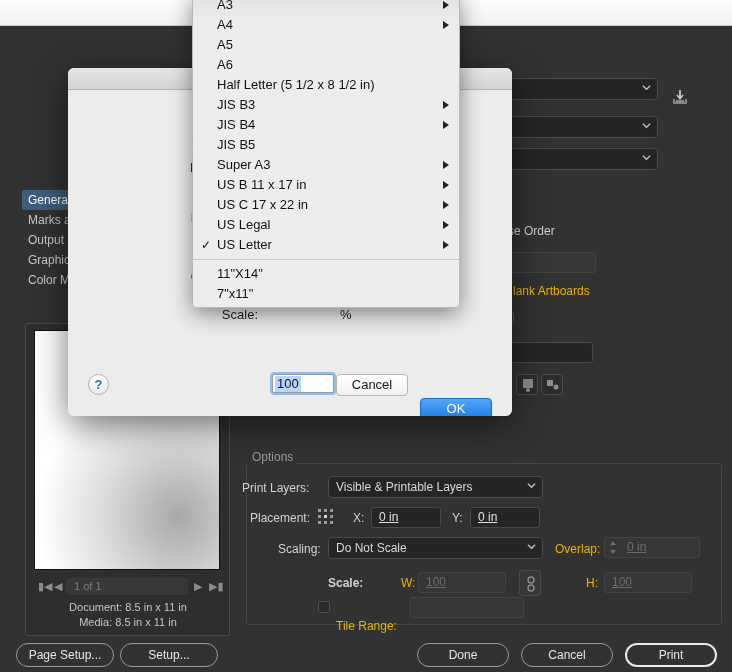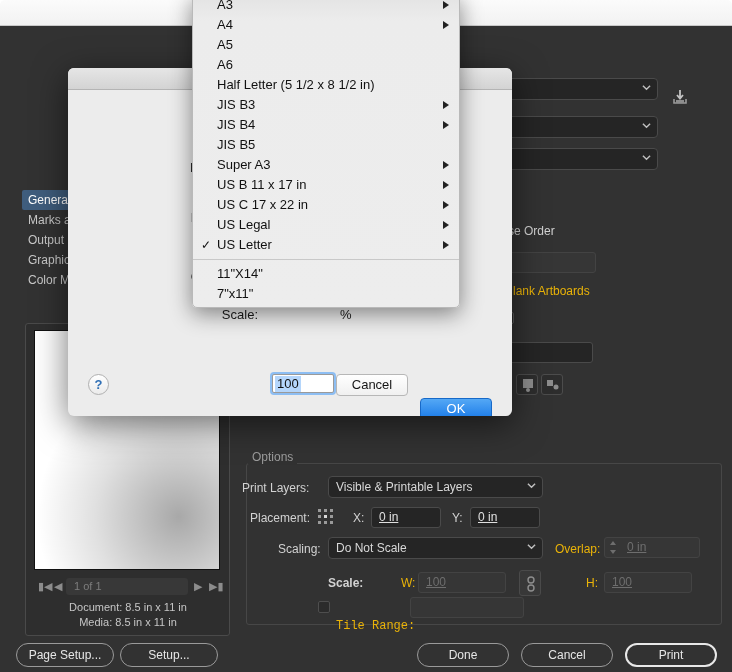--- a/index.html
+++ b/index.html
@@ -296,21 +296,21 @@
       <div style="position:absolute; left:511px; top:530px; width:22px; height:26px; border:1px solid #4a4a4a; border-radius:3px; background:#383838;">
         <svg width="22" height="26" viewBox="0 0 22 26">
           <path d="M11 6 a3 3 0 0 1 0 6 M11 14 a3 3 0 0 1 0 6" fill="none" stroke="#8d8d8d" stroke-width="1.4"></path>
           <path d="M11 6 a3 3 0 0 0 0 6 M11 14 a3 3 0 0 0 0 6" fill="none" stroke="#8d8d8d" stroke-width="1.4"></path>
         </svg>
       </div>
       <div class="dim-label" style="left:578px; top:536px;">H:</div>
       <div class="dk-field disabled" style="left:596px; top:532px; width:88px;">100</div>
 
       <div class="dk-check" style="left:310px; top:561px; border-color:#4e4e4e;"></div>
-      <div class="dim-label" style="left:328px; top:579px;font-family:Liberation Mono, monospace;">Tile Range:</div>
+      <div class="dim-label" style="left:328px; top:579px;">Tile Range:</div>
       <div class="dk-field disabled" style="left:402px; top:557px; width:114px;"></div>
 
       <div class="dk-btn" style="left:8px; top:603px; width:98px;">Page Setup...</div>
       <div class="dk-btn" style="left:409px; top:603px; width:92px;">Done</div>
       <div class="dk-btn" style="left:112px; top:603px; width:98px;">Setup...</div>
       <div class="dk-btn" style="left:513px; top:603px; width:92px;">Cancel</div>
       <div class="dk-btn primary" style="left:617px; top:603px; width:92px;">Print</div>
 
     </div>
   </div>

